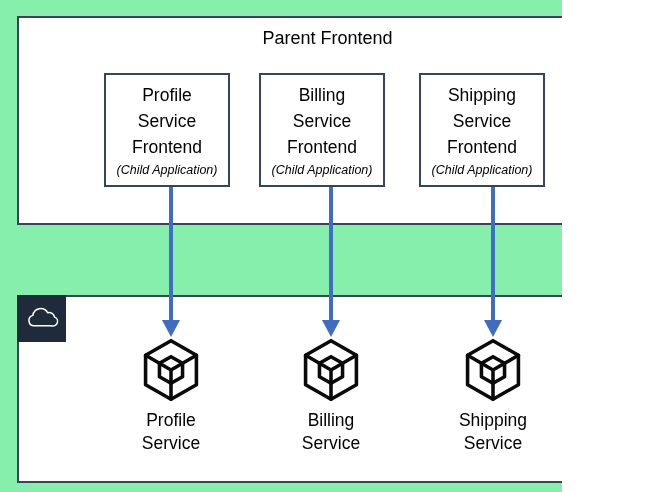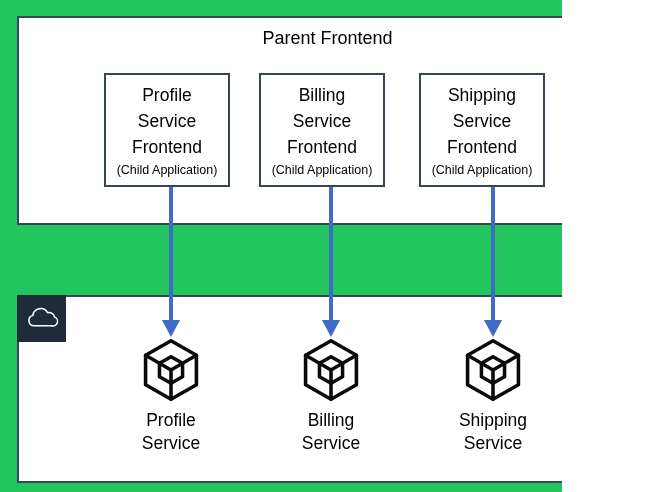--- a/index.html
+++ b/index.html
@@ -6,21 +6,21 @@
     --border:#36465A;
     --badge-bg:#1F2B3A;
     --arrow:#3E6DC3;
     --icon:#0A0A0A;
     --text:#000000;
   }
   html,body{margin:0;padding:0;background:#ffffff;}
   .canvas{
     position:relative;
     width:562px;height:492px;
-    background:#22c55e;
+    background:#86efac;
     font-family:"Liberation Sans", sans-serif;
     color:var(--text);
     overflow:hidden;
   }
   .parent-box{
     position:absolute;left:17px;top:16px;width:621px;height:209px;
     border:2px solid var(--border);
     box-sizing:border-box;background:#ffffff;
   }
   .parent-title{
@@ -28,21 +28,21 @@
     text-align:center;font-size:18px;line-height:22px;color:var(--text);
   }
   .child-box{
     position:absolute;top:73px;width:126px;height:114px;
     border:2px solid var(--border);
     box-sizing:border-box;background:#ffffff;
     display:flex;flex-direction:column;align-items:center;justify-content:center;
     z-index:2;
   }
   .cb-line{font-size:17.5px;line-height:26px;text-align:center;}
-  .cb-sub{font-size:12.5px;line-height:16px;margin-top:2px;text-align:right;}
+  .cb-sub{font-size:12.5px;line-height:16px;margin-top:2px;text-align:right;font-style:italic;}
   .arrow{position:absolute;top:187px;z-index:5;}
   .arrow line{stroke:var(--arrow);stroke-width:4;}
   .arrow polygon{fill:var(--arrow);}
   .cloud-box{
     position:absolute;left:17px;top:295px;width:621px;height:188px;
     border:2px solid var(--border);
     box-sizing:border-box;background:#ffffff;
   }
   .cloud-badge{
     position:absolute;left:17px;top:295px;width:49px;height:47px;

